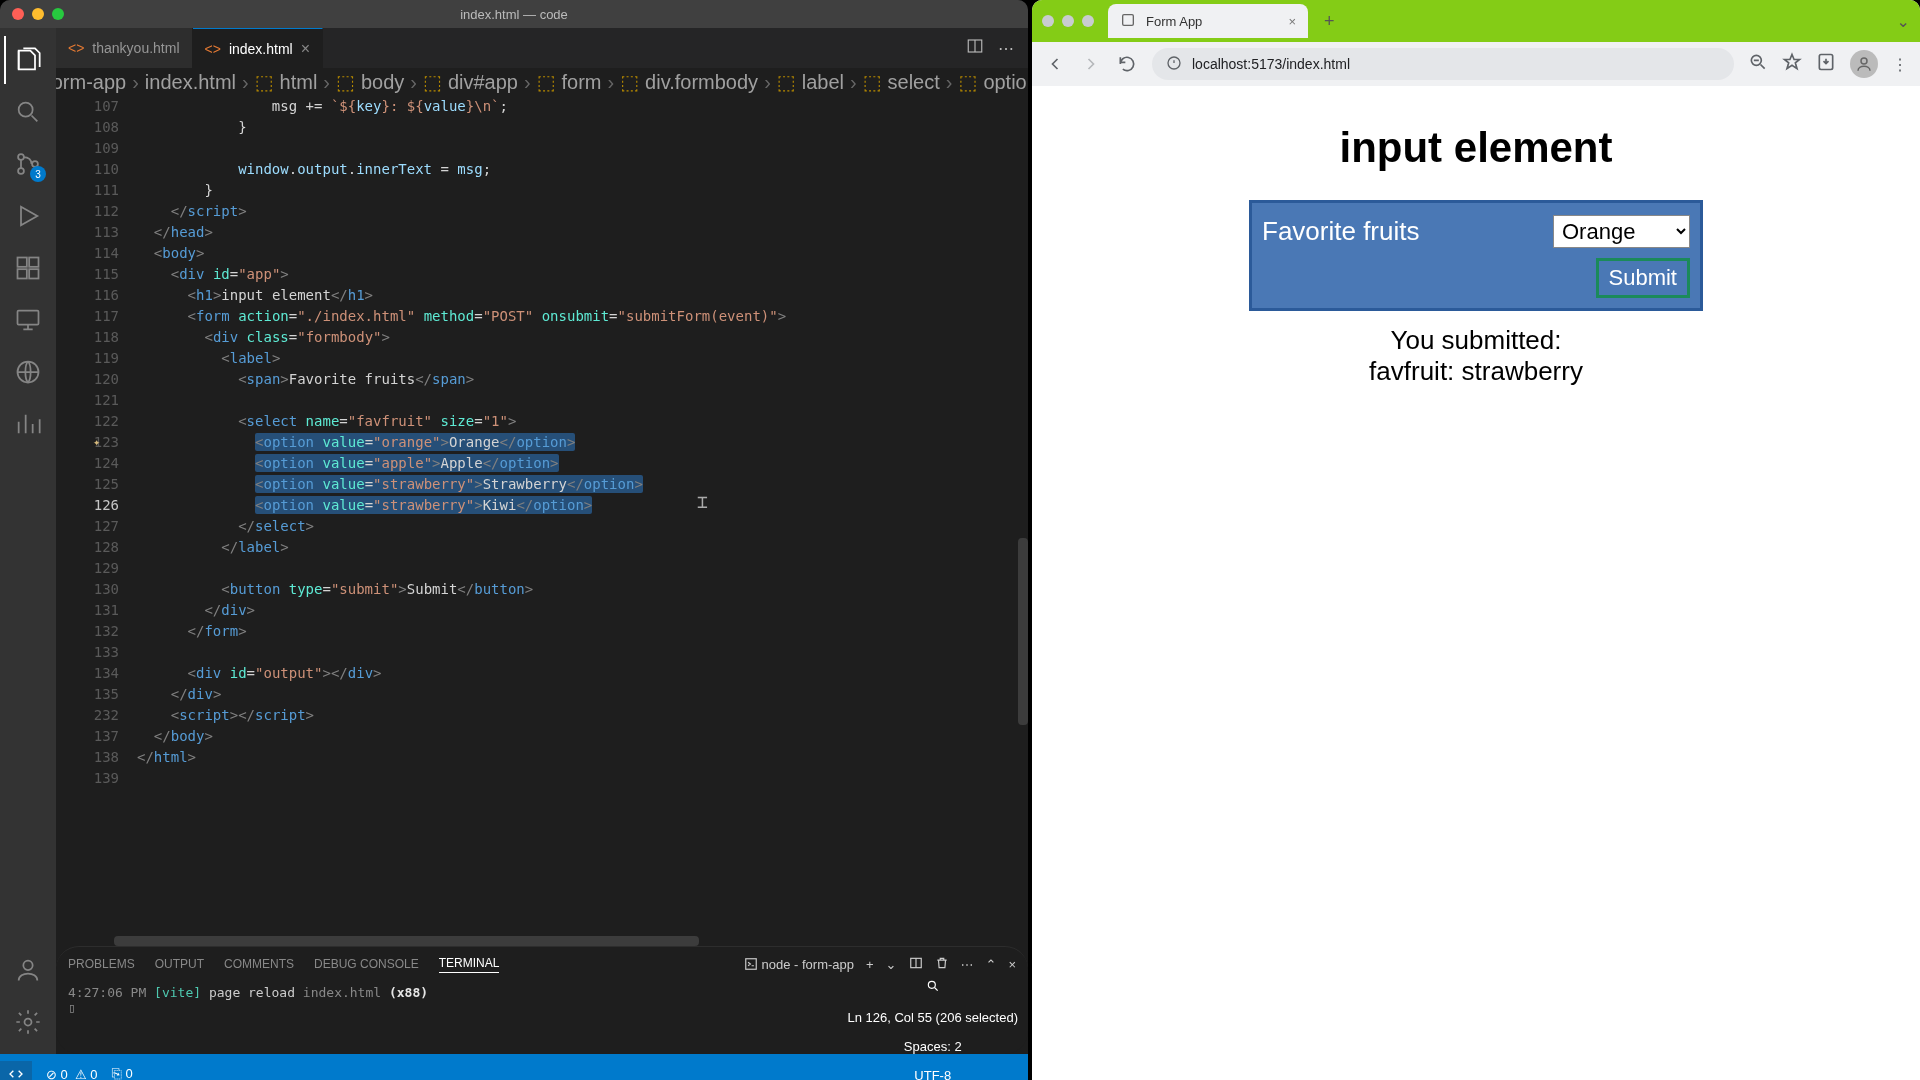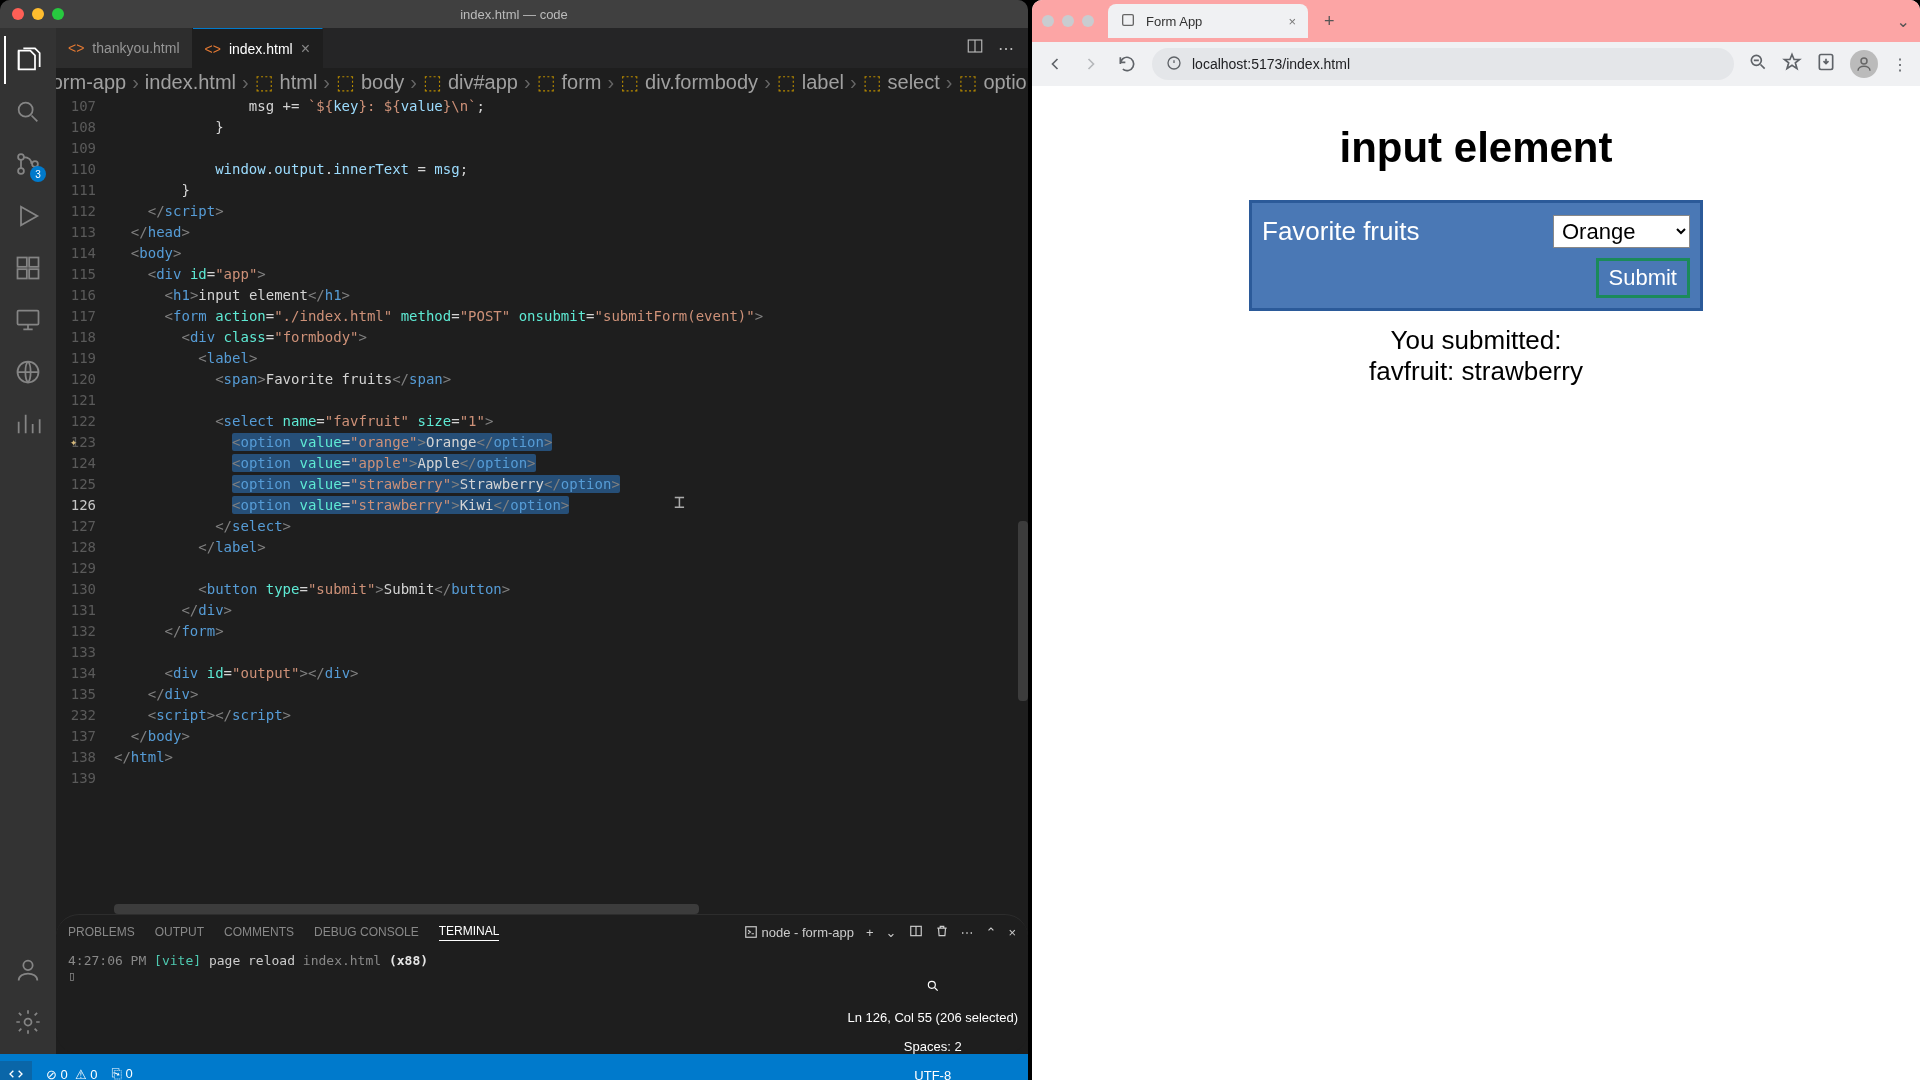--- a/index.html
+++ b/index.html
@@ -148,21 +148,21 @@
   
   .editor {
     flex: 1;
     background: #1e1e1e;
     overflow: hidden;
     position: relative;
     font-family: "Menlo","Consolas",monospace;
     font-size: 14px;
     line-height: 21px;
   }
-  .editor-inner { display:flex; height:100%; }
+  .editor-inner { display:flex; height:100%;padding-left:23px; }
   .gutter {
     width: 58px;
     text-align: right;
     padding-right: 18px;
     color: #5a5a5a;
     user-select: none;
   }
   .gutter .ln { height: 21px; }
   .gutter .ln.current { color: #c6c6c6; }
   .code {
@@ -218,21 +218,21 @@
     position:absolute;
     right:0;
     width:10px;
     top:52%;
     height:22%;
     background:#3c3c3c;
     border-radius:4px;
   }
   
   .panel {
-    height: 140px;
+    height: 108px;
     border-top:1px solid #2d2d2d;
     background:#1e1e1e;
     display:flex;
     flex-direction:column;
     border-radius:23px;
   }
   .panel-tabs {
     height:34px;
     display:flex;
     align-items:center;
@@ -288,21 +288,21 @@
     height:1080px;
     background:#fff;
     display:flex;
     flex-direction:column;
     border-top-left-radius:10px;
     border-top-right-radius:10px;
     overflow:hidden;
     margin-left:4px;
   }
   .browser-chrome {
-    background:#fca5a5;
+    background:#84cc16;
   }
   .browser-top {
     height:42px;
     display:flex;
     align-items:center;
     padding:0 10px;
     gap:8px;
   }
   .btraffic { display:flex; gap:8px; margin-right:6px;}
   .btraffic .bdot{width:12px;height:12px;border-radius:50%;background:#c9ccd0;}

